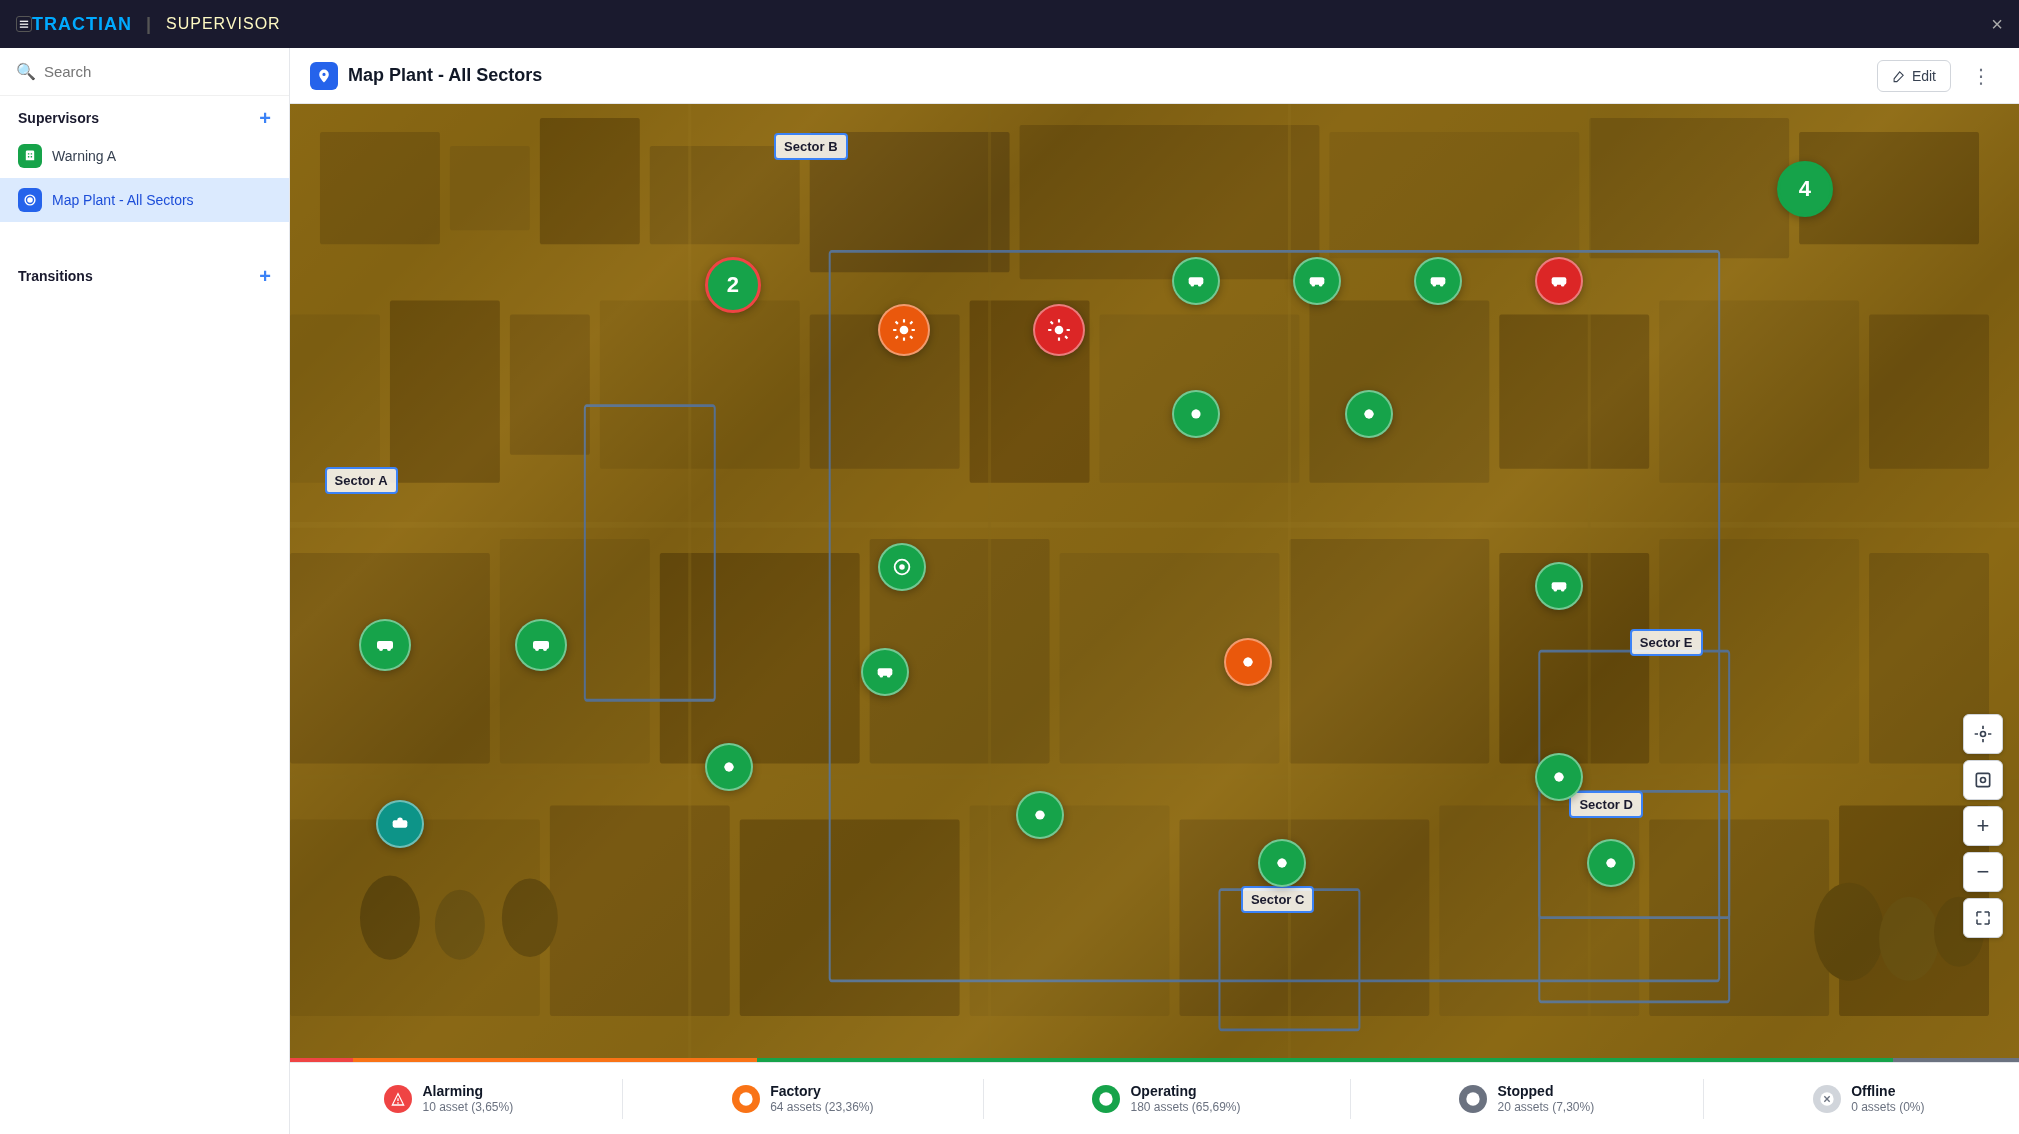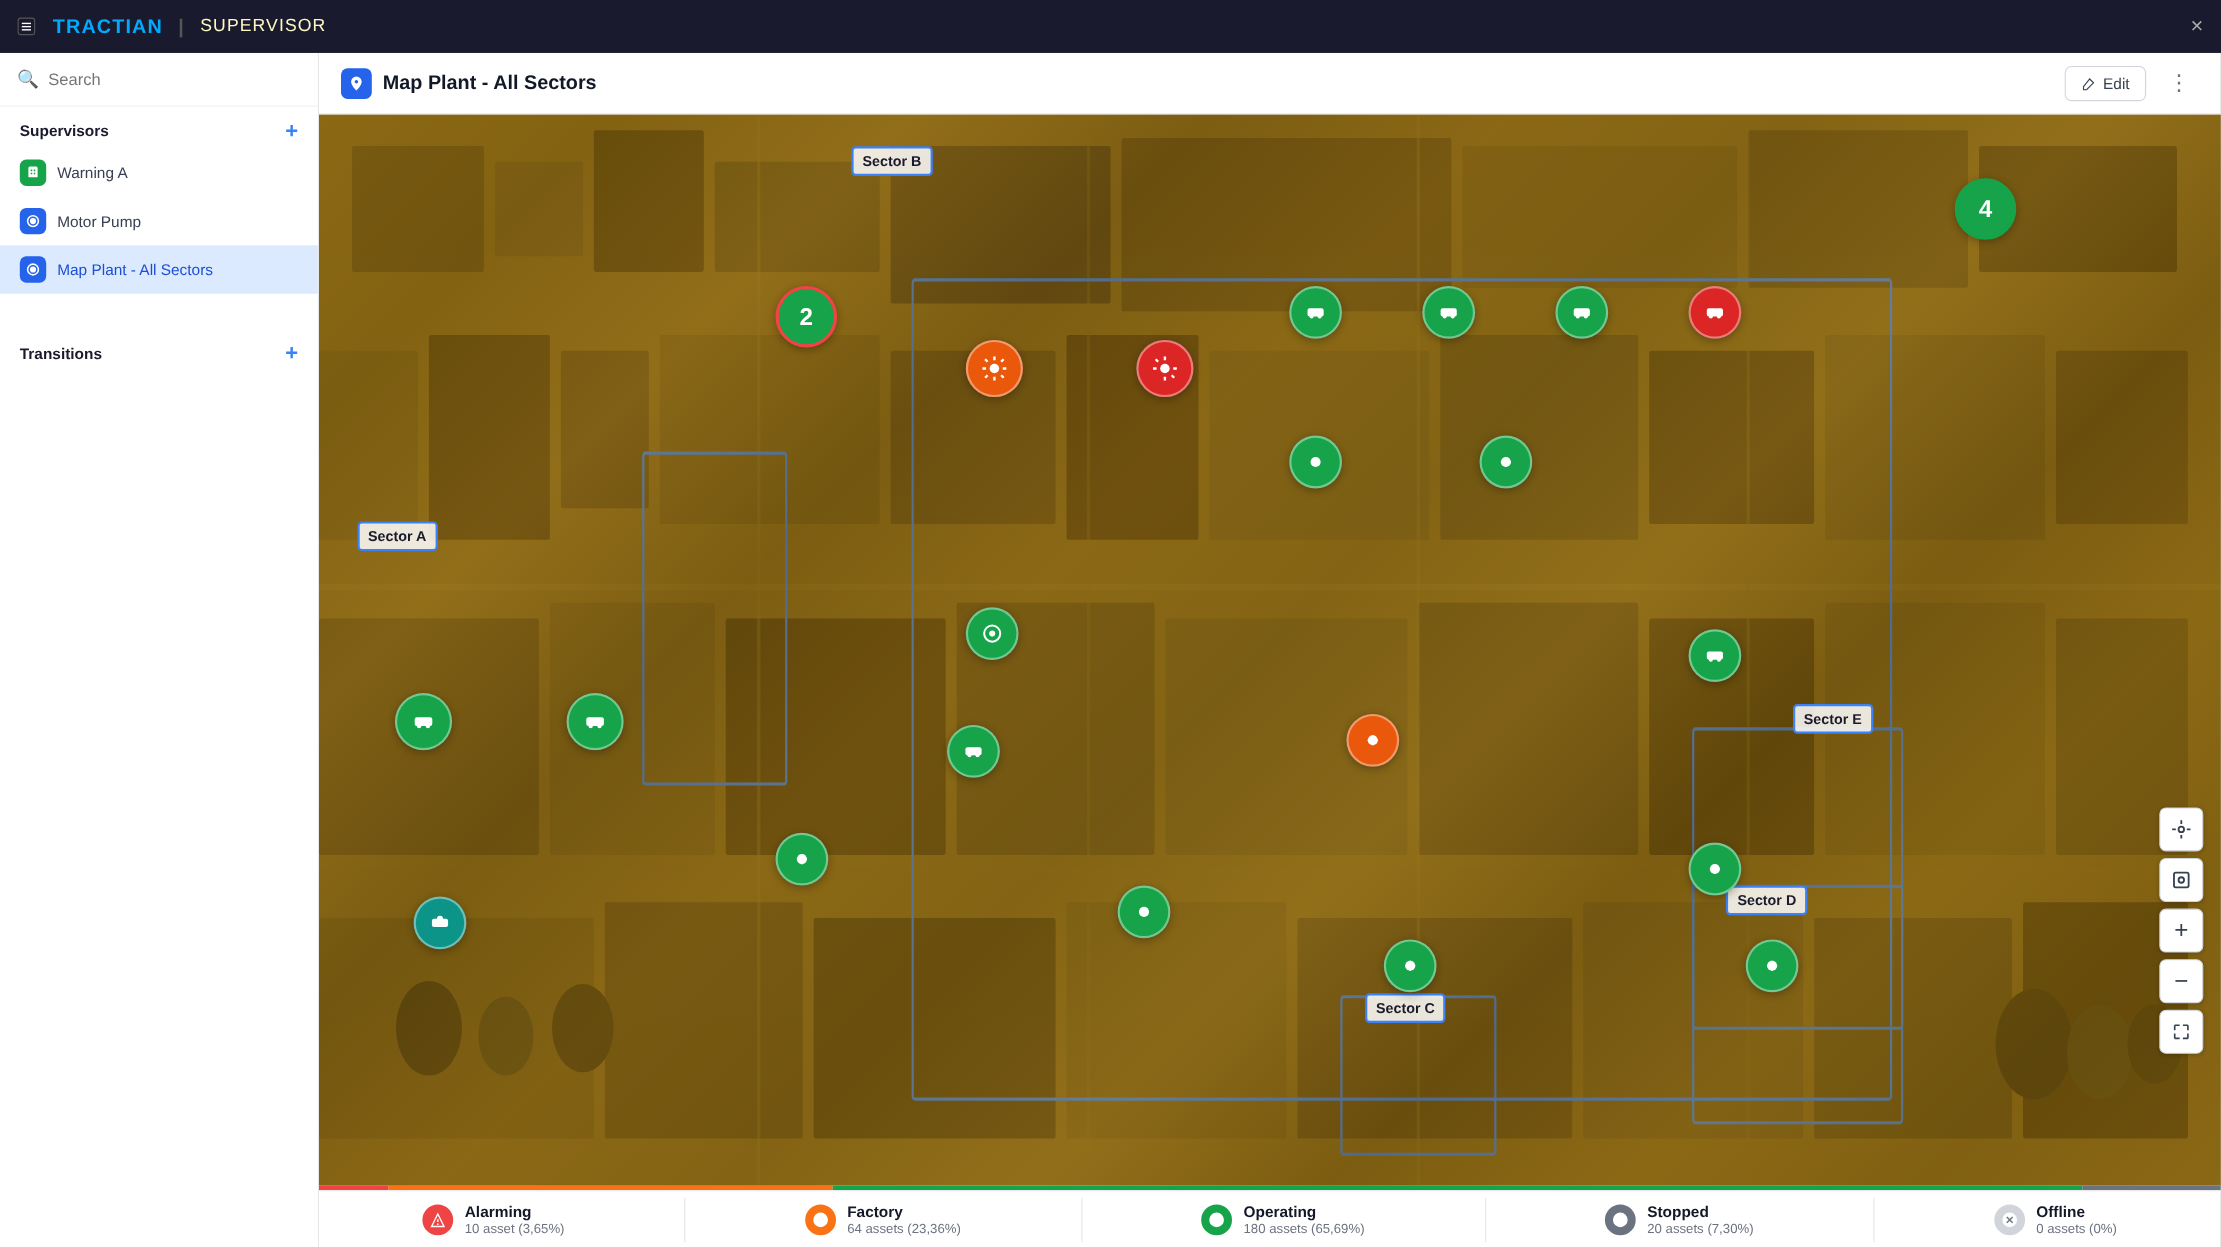--- a/index.html
+++ b/index.html
@@ -7,21 +7,21 @@
 
     .titlebar {
       background: #1a1a2e;
       color: white;
       height: 48px;
       display: flex;
       align-items: center;
       padding: 0 16px;
       flex-shrink: 0;
     }
-    .titlebar-left { display: flex; align-items: center; gap: 16px; }
+    .titlebar-left { display: flex; align-items: center; gap: 0; }
     .window-btn { width: 16px; height: 16px; border: 1.5px solid #555; border-radius: 3px; display: flex; align-items: center; justify-content: center; cursor: pointer; }
     .window-btn svg { width: 10px; height: 10px; }
     .brand { display: flex; align-items: center; gap: 8px; font-size: 18px; font-weight: 700; letter-spacing: 1px; }
     .brand-tractian { color: #00aaff; font-weight: 900; }
     .brand-sep { color: #555; margin: 0 6px; }
     .brand-supervisor { color: #fef9c3; font-weight: 400; font-size: 16px; }
     .titlebar-right { margin-left: auto; }
     .close-btn { color: #aaa; font-size: 20px; cursor: pointer; }
 
     .main-layout { display: flex; flex: 1; overflow: hidden; }
@@ -188,21 +188,21 @@
       cursor: pointer;
       font-size: 18px;
       color: #374151;
       box-shadow: 0 1px 4px rgba(0,0,0,0.2);
     }
 
     
     .status-bar {
       background: white;
       border-top: 1px solid #e5e7eb;
-      height: 52px;
+      height: 72px;
       display: flex;
       align-items: center;
       justify-content: space-around;
       padding: 0 40px;
       flex-shrink: 0;
     }
     .status-item {
       display: flex;
       align-items: center;
       gap: 10px;
@@ -271,29 +271,20 @@
 
     <div class="supervisor-item">
       <div class="s-icon s-icon-green">
         <svg viewBox="0 0 20 20">
             <path d="M4 4a2 2 0 012-2h8a2 2 0 012 2v12H4V4zm3 2v2h2V6H7zm4 0v2h2V6h-2zm-4 4v2h2v-2H7zm4 0v2h2v-2h-2z"></path>
           </svg>
       </div>
       <span>Warning A</span>
     </div>
 
-    <div class="supervisor-item">
-      <div class="s-icon s-icon-blue">
-        <svg viewBox="0 0 20 20">
-            <circle cx="10" cy="10" r="4"></circle>
-            <path d="M10 2a8 8 0 100 16A8 8 0 0010 2zm0 2a6 6 0 110 12A6 6 0 0110 4z"></path>
-          </svg>
-      </div>
-      <span>Motor Pump</span>
-    </div>
 
     <div class="supervisor-item active">
       <div class="s-icon s-icon-blue">
         <svg viewBox="0 0 20 20">
             <circle cx="10" cy="10" r="4"></circle>
             <path d="M10 2a8 8 0 100 16A8 8 0 0010 2zm0 2a6 6 0 110 12A6 6 0 0110 4z"></path>
           </svg>
       </div>
       <span>Map Plant - All Sectors</span>
     </div>

